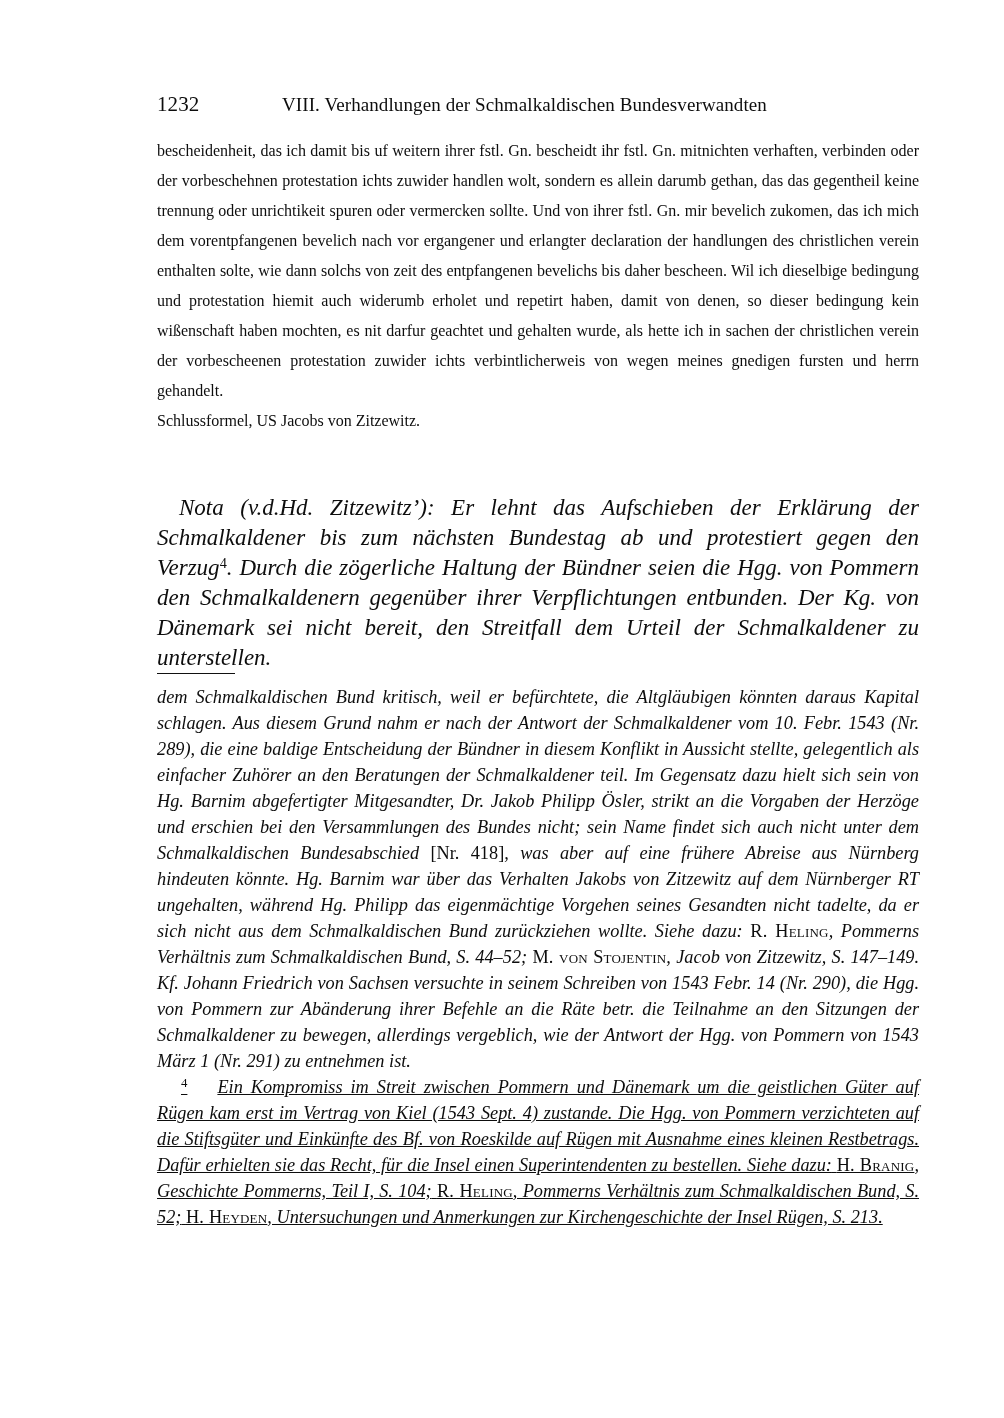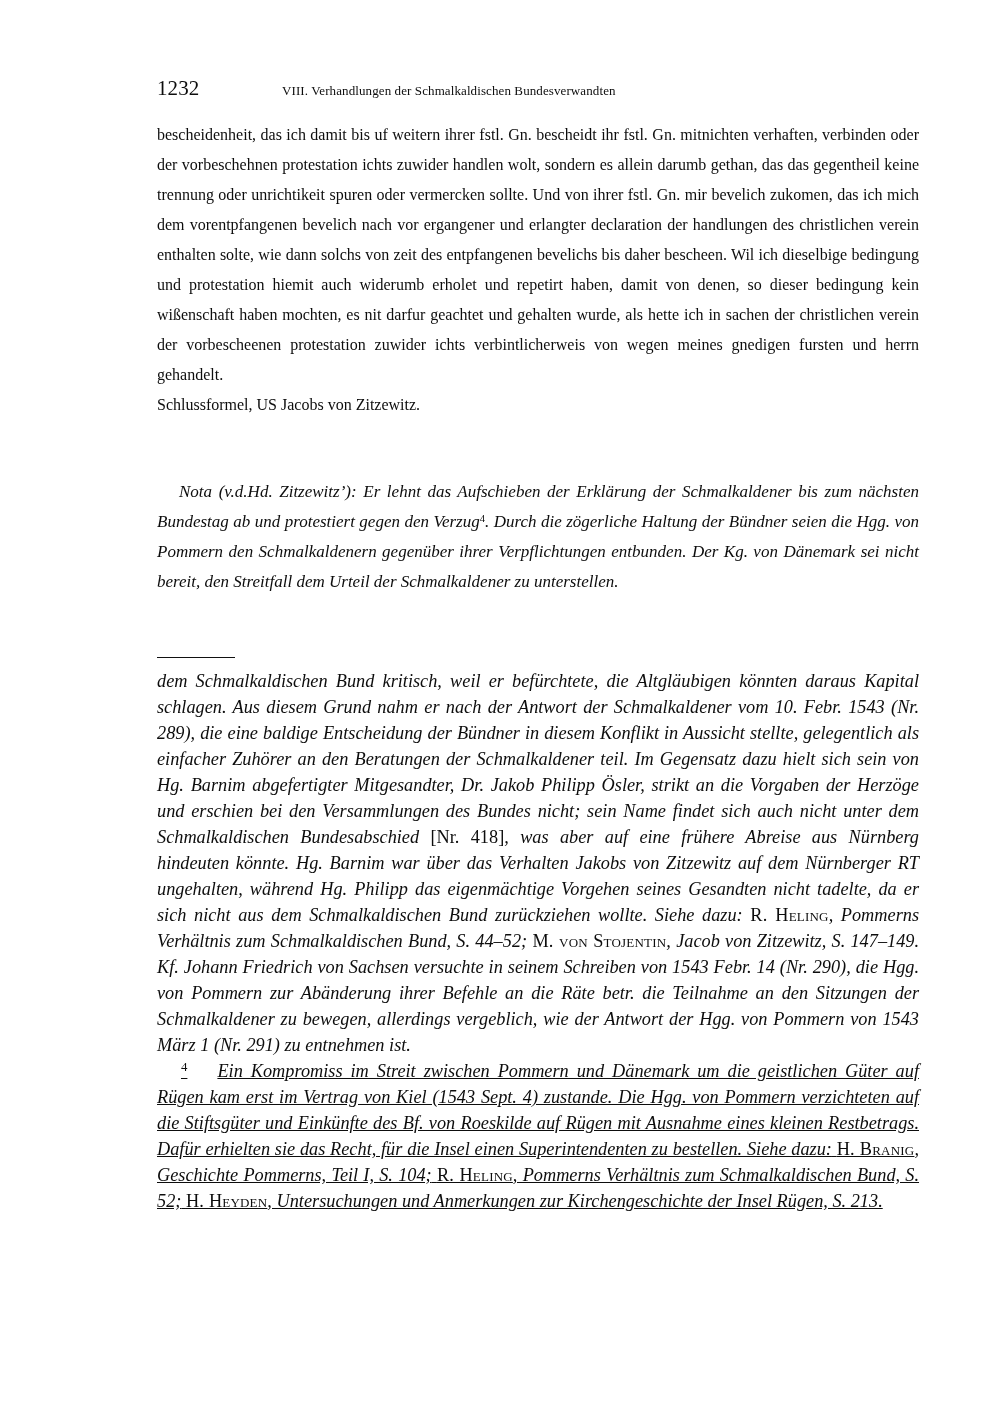--- a/index.html
+++ b/index.html
@@ -11,21 +11,21 @@
   body {
     width: 1004px;
     height: 1418px;
     font-family: "Liberation Serif", "DejaVu Serif", serif;
     color: #0d0d0d;
     position: relative;
     overflow: hidden;
   }
   .page {
     position: absolute;
-    left: 0; top: 0;
+    left: 0; top: 16px;
     width: 1004px;
     height: 1278px;
   }
   
   .runhead {
     position: absolute;
     left: 157px;
     top: 78px;
     width: 762px;
     display: flex;
@@ -34,21 +34,21 @@
     line-height: 1.0;
     letter-spacing: 0.1px;
   }
   .folio {
     width: 125px;
     flex: 0 0 125px;
     font-size: 21px;
   }
   .runtitle {
     flex: 1 1 auto;
-    font-size: 13px;
+    font-size: 19px;
   }
   
   .body-block {
     position: absolute;
     left: 157px;
     top: 120px;
     width: 762px;
     font-size: 16px;
     line-height: 30.0px;
     text-align: justify;
@@ -63,21 +63,21 @@
   .ital {
   }
   .indent-p {
     text-indent: 22px;
   }
   .nota-block {
     position: absolute;
     left: 157px;
     top: 477px;
     width: 762px;
-    font-size: 17px;
+    font-size: 23px;
     line-height: 30.0px;
     text-align: justify;
     font-style: italic;
   }
   .nota-block p {
     margin: 0;
   }
   sup.fn {
     font-size: 0.62em;
     vertical-align: 0.52em;

